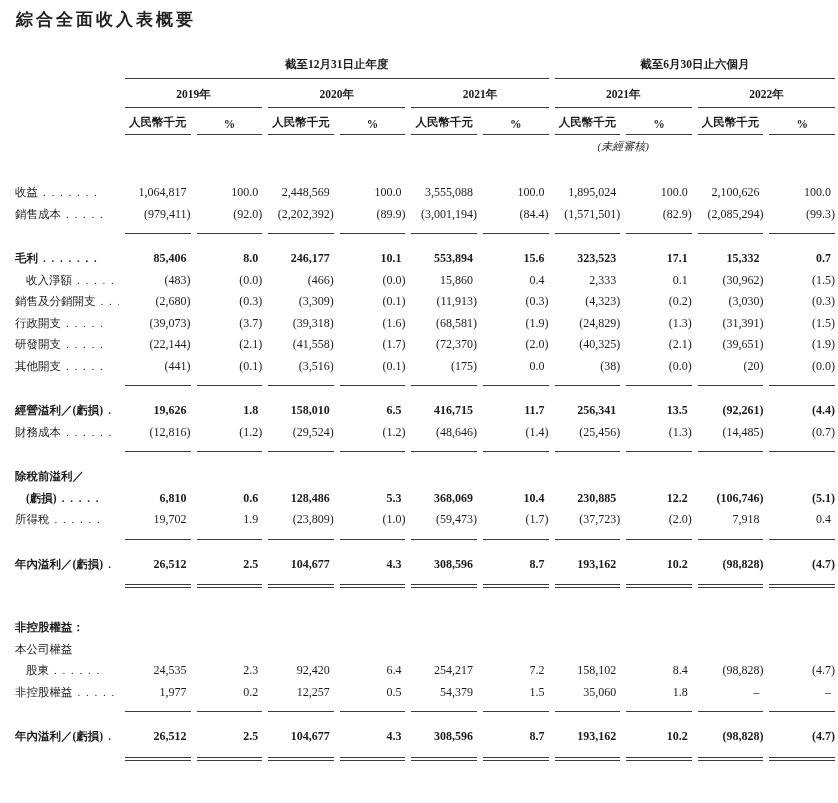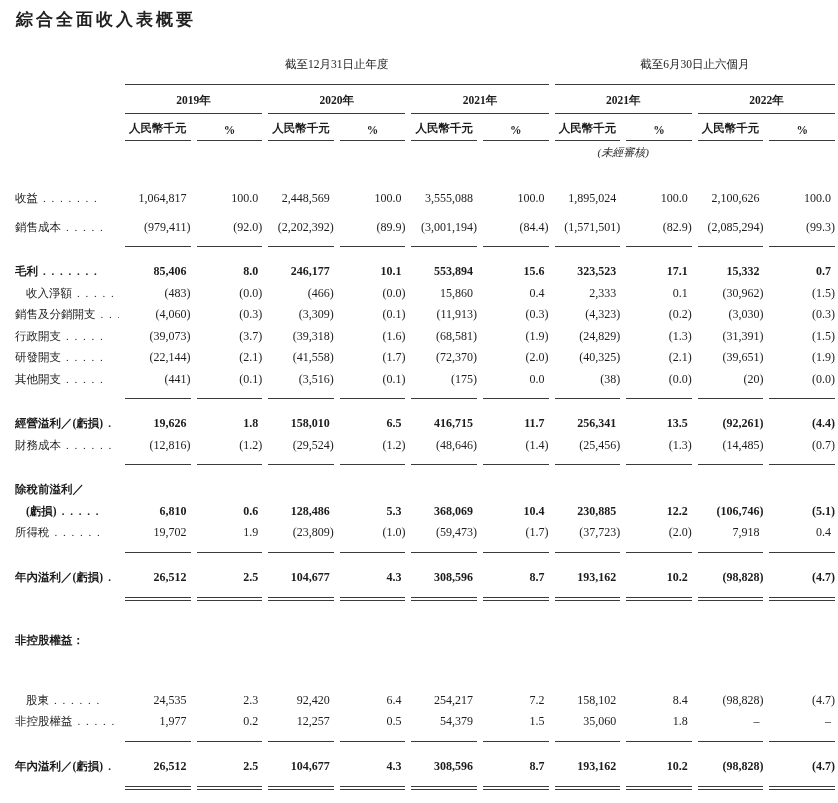--- a/index.html
+++ b/index.html
@@ -20,22 +20,22 @@
 
   .grow {
     display: grid;
     grid-template-columns: 104px repeat(10, 1fr);
     column-gap: 6px;
     align-items: end;
   }
 
   
   .phead {
-    text-align: center; font-weight: normal; font-size: 11.5px;
-    padding-bottom: 12px; border-bottom: 1.5px solid #3a3a3a; white-space: nowrap;
+    text-align: center; font-weight: bold; font-size: 11.5px;
+    padding-bottom: 6px; border-bottom: 1.5px solid #3a3a3a; white-space: nowrap;
   }
   .yhead {
     text-align: center; font-weight: bold; font-size: 11.5px;
     margin-top: 8px; padding-bottom: 5px; border-bottom: 1.5px solid #3a3a3a;
   }
   .chead {
     text-align: center; font-weight: bold; font-size: 11.5px;
     margin-top: 7px; padding-bottom: 4px; border-bottom: 1.5px solid #3a3a3a;
     white-space: nowrap;
   }
@@ -120,21 +120,21 @@
             <span class="dots">. . . . .</span>
           </div>
           <div class="val" style="grid-column: 2;">(979,411)</div>
           <div class="val" style="grid-column: 3;">(92.0)</div>
           <div class="val" style="grid-column: 4;">(2,202,392)</div>
           <div class="val" style="grid-column: 5;">(89.9)</div>
           <div class="val" style="grid-column: 6;">(3,001,194)</div>
           <div class="val" style="grid-column: 7;">(84.4)</div>
           <div class="val" style="grid-column: 8;">(1,571,501)</div>
           <div class="val" style="grid-column: 9;">(82.9)</div>
-          <div class="val" style="grid-column: 10; margin-top: 7px;">(2,085,294)</div>
+          <div class="val" style="grid-column: 10;">(2,085,294)</div>
           <div class="val" style="grid-column: 11;">(99.3)</div>
         </div>
         <div class="grow brow">
           <div class="line" style="grid-column: 2;"></div>
           <div class="line" style="grid-column: 3;"></div>
           <div class="line" style="grid-column: 4;"></div>
           <div class="line" style="grid-column: 5;"></div>
           <div class="line" style="grid-column: 6;"></div>
           <div class="line" style="grid-column: 7;"></div>
           <div class="line" style="grid-column: 8;"></div>
@@ -172,21 +172,21 @@
           <div class="val pos" style="grid-column: 8;">2,333</div>
           <div class="val pos" style="grid-column: 9;">0.1</div>
           <div class="val" style="grid-column: 10;">(30,962)</div>
           <div class="val" style="grid-column: 11;">(1.5)</div>
         </div>
         <div class="grow brow">
           <div class="lab">
             <span>銷售及分銷開支</span>
             <span class="dots">. . .</span>
           </div>
-          <div class="val" style="grid-column: 2;">(4,060)</div>
+          <div class="val" style="grid-column: 2;">(2,680)</div>
           <div class="val" style="grid-column: 3;">(0.3)</div>
           <div class="val" style="grid-column: 4;">(3,309)</div>
           <div class="val" style="grid-column: 5;">(0.1)</div>
           <div class="val" style="grid-column: 6;">(11,913)</div>
           <div class="val" style="grid-column: 7;">(0.3)</div>
           <div class="val" style="grid-column: 8;">(4,323)</div>
           <div class="val" style="grid-column: 9;">(0.2)</div>
           <div class="val" style="grid-column: 10;">(3,030)</div>
           <div class="val" style="grid-column: 11;">(0.3)</div>
         </div>
@@ -371,27 +371,32 @@
           <div class="dline" style="grid-column: 10;"></div>
           <div class="dline" style="grid-column: 11;"></div>
         </div>
         <div class="grow brow spacer"></div>
         <div class="grow brow bold">
           <div class="lab">
             <span>非控股權益：</span>
           </div>
         </div>
         <div class="grow brow">
+          <div class="lab">
+            <span>本公司權益</span>
+          </div>
+        </div>
+        <div class="grow brow">
           <div class="lab indent">
             <span>股東</span>
             <span class="dots">. . . . . .</span>
           </div>
           <div class="val pos" style="grid-column: 2;">24,535</div>
           <div class="val pos" style="grid-column: 3;">2.3</div>
-          <div class="val pos" style="grid-column: 4; margin-top: 38px;">92,420</div>
+          <div class="val pos" style="grid-column: 4;">92,420</div>
           <div class="val pos" style="grid-column: 5;">6.4</div>
           <div class="val pos" style="grid-column: 6;">254,217</div>
           <div class="val pos" style="grid-column: 7;">7.2</div>
           <div class="val pos" style="grid-column: 8;">158,102</div>
           <div class="val pos" style="grid-column: 9;">8.4</div>
           <div class="val" style="grid-column: 10;">(98,828)</div>
           <div class="val" style="grid-column: 11;">(4.7)</div>
         </div>
         <div class="grow brow">
           <div class="lab">

